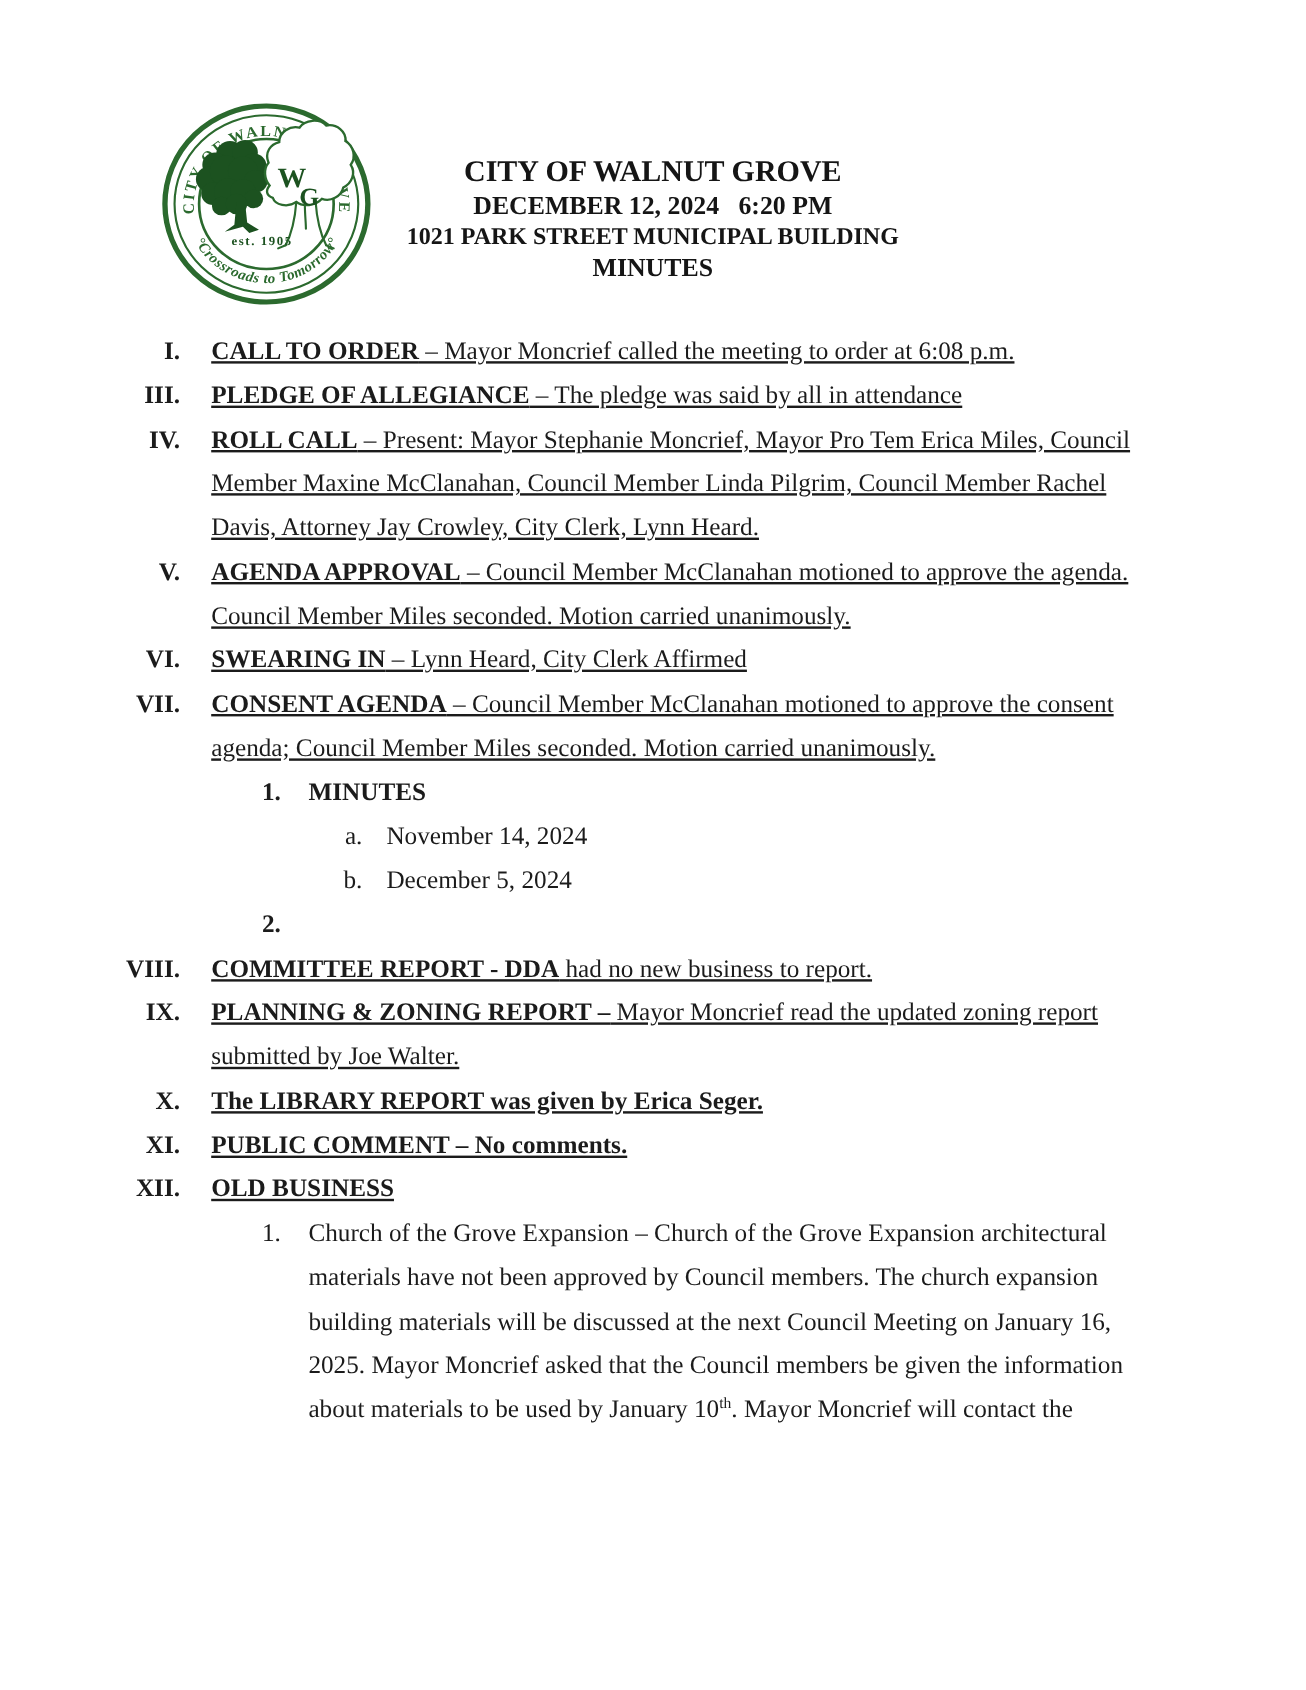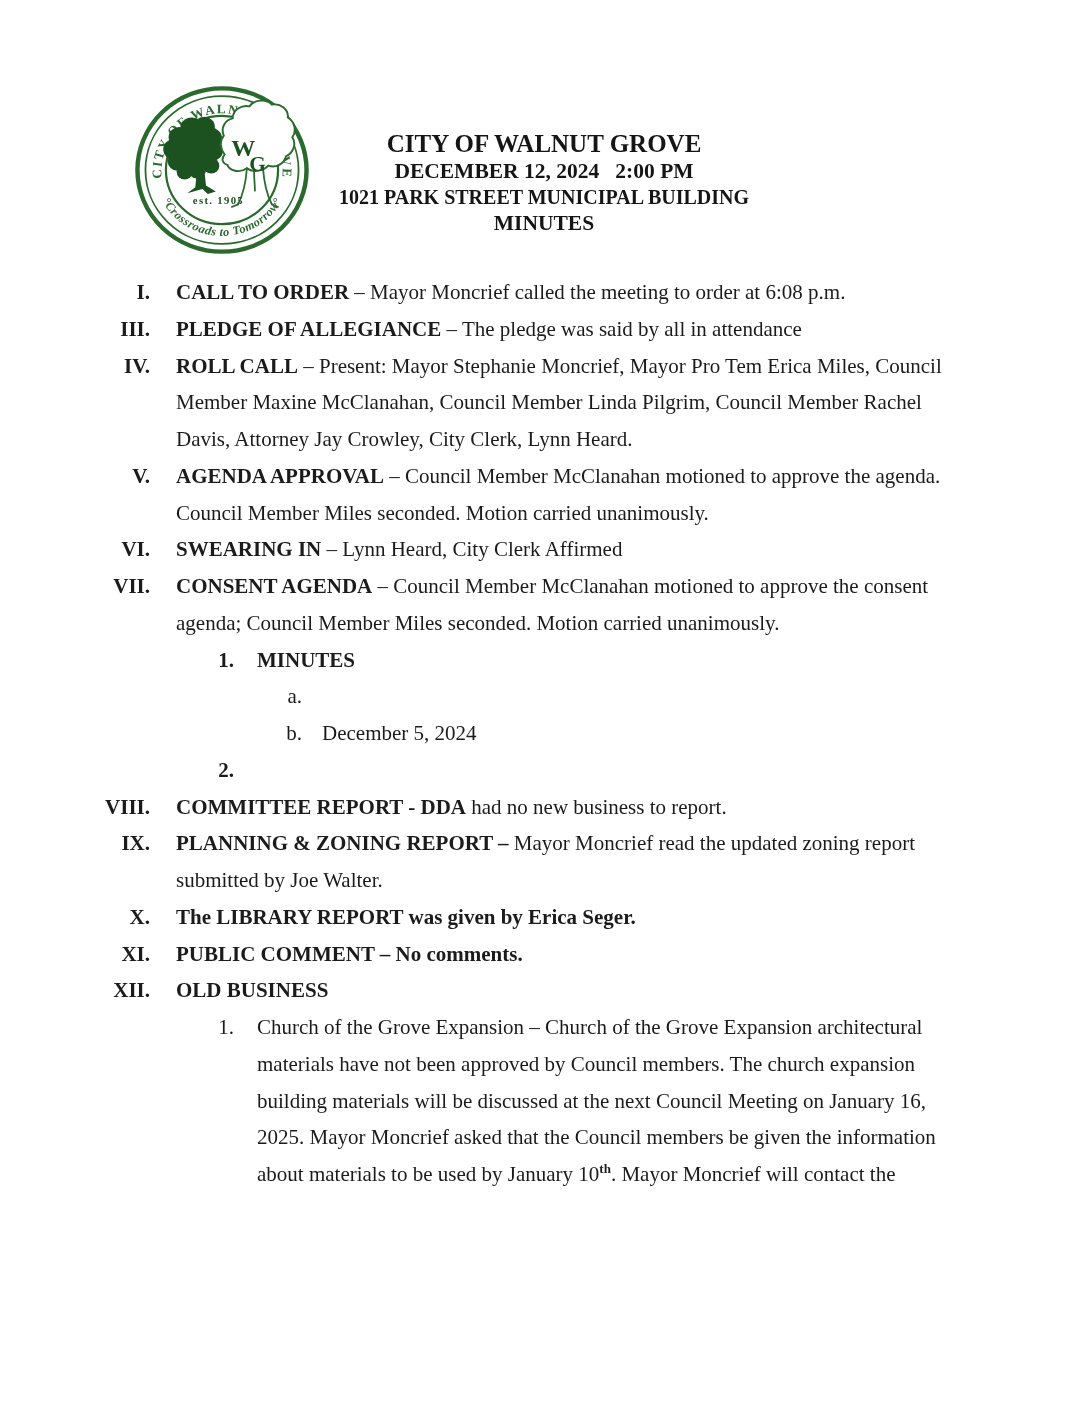--- a/index.html
+++ b/index.html
@@ -27,30 +27,30 @@
   .hdr .t1{font-size:25px;line-height:28px;}
   .hdr .t2{font-size:21.5px;line-height:26px;white-space:pre;}
   .hdr .t3{font-size:20px;line-height:26px;}
   .hdr .t4{font-size:21.5px;line-height:26px;}
 
   
   .content{position:absolute;left:100px;top:274px;width:900px;font-size:21px;line-height:36.75px;}
   .row{display:flex;align-items:flex-start;}
   .num{flex:0 0 auto;text-align:right;font-weight:bold;}
   .lvl1 .num{width:50px;}
-  .lvl1 .body{margin-left:26px;}
+  .lvl1 .body{margin-left:26px;text-decoration:underline;}
   .lvl2 .num,.lvl2b .num{width:134px;}
   .lvl2 .body,.lvl2b .body{margin-left:23px;}
   .lvl2 .num{font-weight:normal;}
   .lvl3 .num{width:202px;font-weight:normal;}
   .lvl3 .body{margin-left:20px;}
   .body{flex:1 1 auto;min-width:0;}
   .lbl{font-weight:bold;}
   .txt{white-space:pre-wrap;}
-  sup.sup{font-size:13px;line-height:0;vertical-align:super;font-weight:bold;}
+  sup.sup{font-size:13px;line-height:0;vertical-align:super;}
 </style>
 </head>
 <body>
 
 <div class="page">
 
   <svg class="seal" viewBox="0 0 200 200" preserveAspectRatio="none" aria-hidden="true">
     <defs>
       <path id="arcTop" d="M 38,130 A 68,68 0 1 1 162,130"></path>
       <path id="arcBot" d="M 26,118 A 76,76 0 0 0 174,118"></path>
@@ -97,21 +97,21 @@
       <path class="trunk-outline" d="M 156,140 L 163,143"></path>
     </g>
 
     <text class="monogram" x="124" y="84" font-size="27" text-anchor="middle">W</text>
     <text class="monogram" x="140" y="101" font-size="24" text-anchor="middle">G</text>
     <text class="est-text" x="96" y="140" text-anchor="middle">est. 1905</text>
   </svg>
 
   <div class="hdr">
     <div class="t1">CITY OF WALNUT GROVE</div>
-    <div class="t2">DECEMBER 12, 2024   2:00 PM</div>
+    <div class="t2">DECEMBER 12, 2024   6:20 PM</div>
     <div class="t3">1021 PARK STREET MUNICIPAL BUILDING</div>
     <div class="t4">MINUTES</div>
   </div>
 
   <div class="content">
 
     <div class="row lvl1">
       <span class="num">I.</span>
       <span class="body"><b class="lbl">CALL TO ORDER</b><span class="txt"> – Mayor Moncrief called the meeting to order at 6:08 p.m.</span></span>
     </div>
@@ -146,20 +146,21 @@
 agenda; Council Member Miles seconded. Motion carried unanimously.</span></span>
     </div>
 
     <div class="row lvl2b">
       <span class="num">1.</span>
       <span class="body"><b class="lbl">MINUTES</b></span>
     </div>
 
     <div class="row lvl3">
       <span class="num">a.</span>
+      <span class="body"><span class="txt">November 14, 2024</span></span>
     </div>
 
     <div class="row lvl3">
       <span class="num">b.</span>
       <span class="body"><span class="txt">December 5, 2024</span></span>
     </div>
 
     <div class="row lvl2b">
       <span class="num">2.</span>
     </div>

